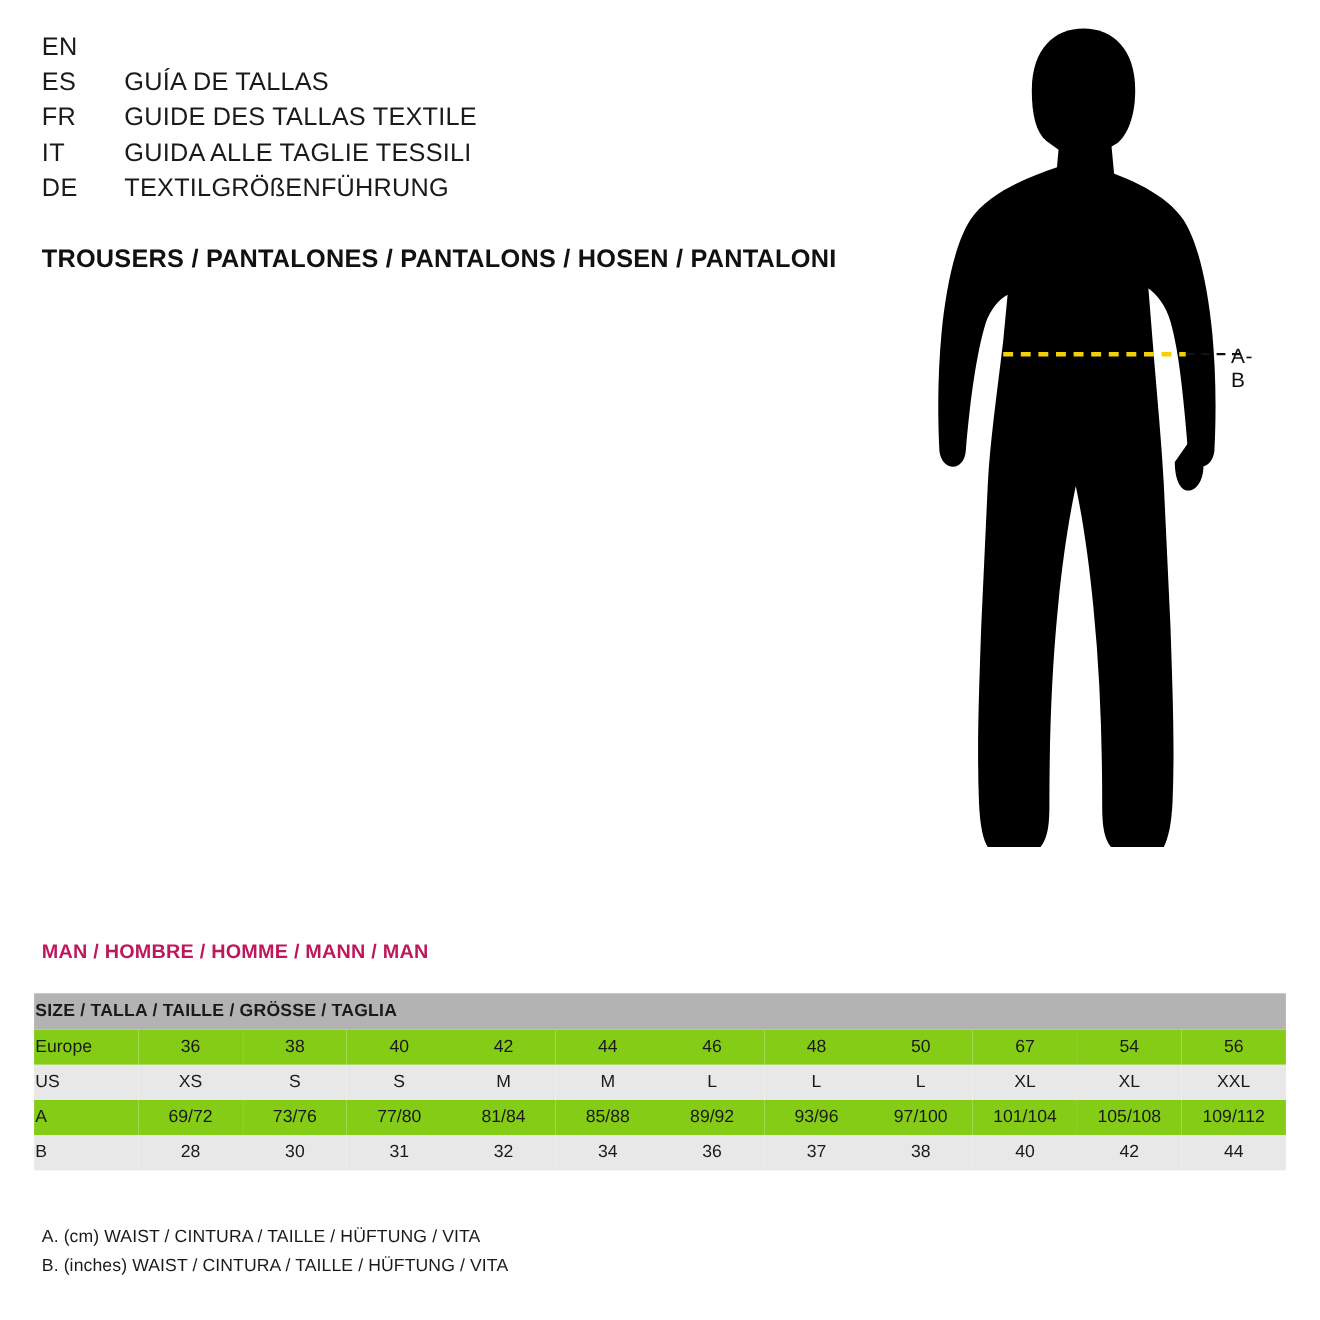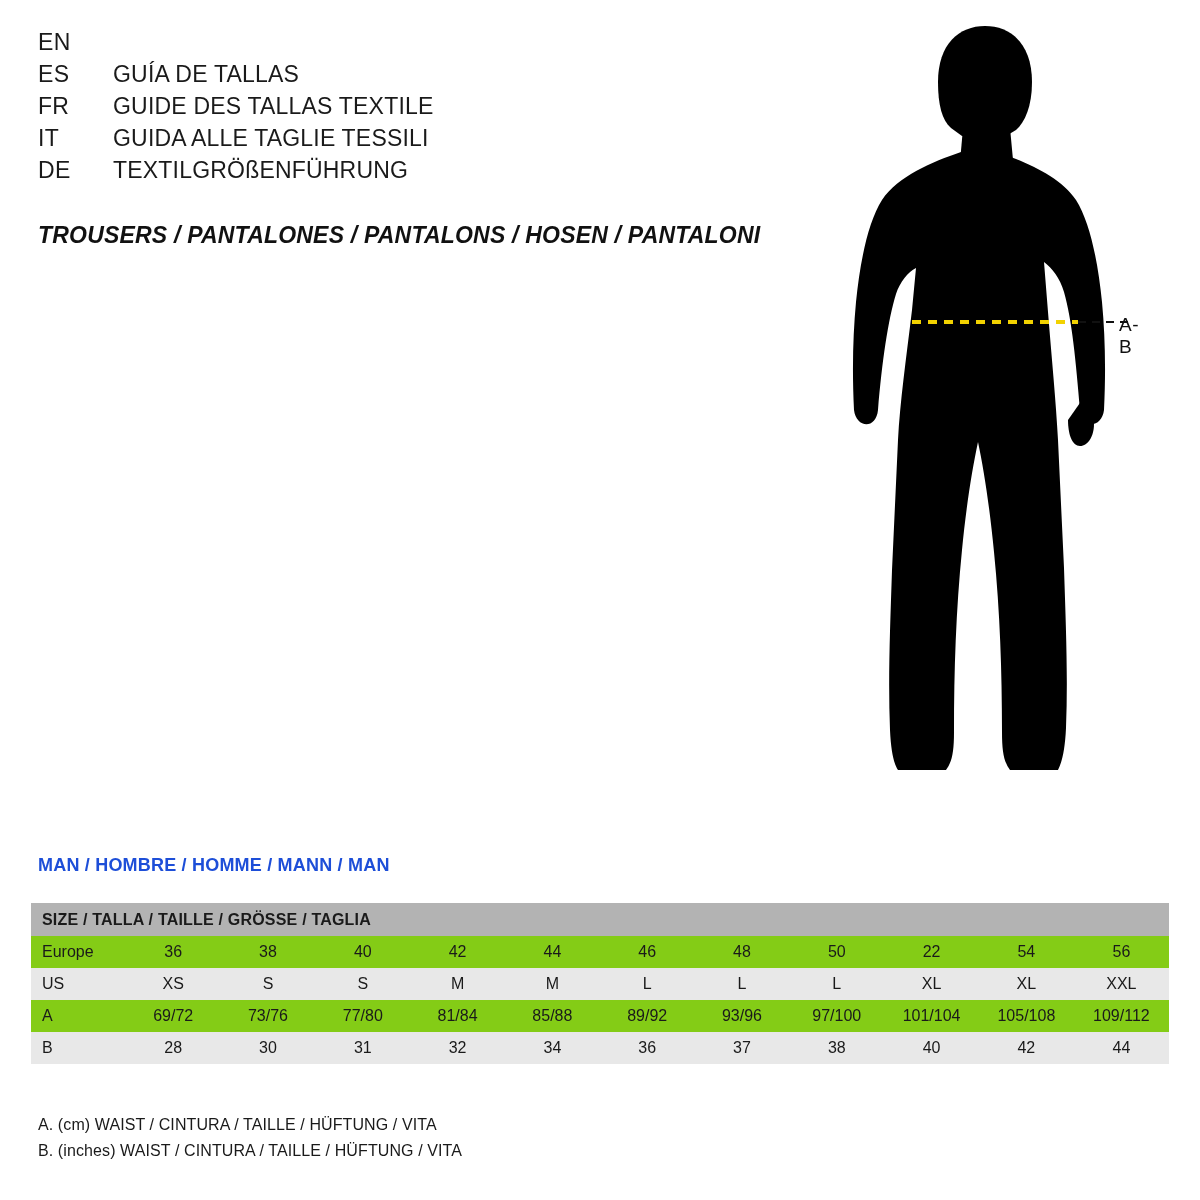--- a/index.html
+++ b/index.html
@@ -48,21 +48,20 @@
   }
 
   .garment-title {
     position: absolute;
     left: 38px;
     top: 222px;
     font-size: 23px;
     font-weight: bold;
     letter-spacing: 0.2px;
     color: #111;
-    font-style: italic;
   }
 
   
   .figure-wrap {
     position: absolute;
     left: 820px;
     top: 10px;
     width: 380px;
     height: 790px;
   }
@@ -78,42 +77,42 @@
   }
 
   
   .section-title {
     position: absolute;
     left: 38px;
     top: 855px;
     font-size: 18px;
     font-weight: bold;
     letter-spacing: 0.2px;
-    color: #1d4ed8;
+    color: #be185d;
   }
 
   .size-table {
     position: absolute;
     left: 31px;
     top: 903px;
     width: 1138px;
     border-collapse: collapse;
     table-layout: fixed;
   }
   .size-table td {
     height: 30px;
     font-size: 16px;
     color: #1a1a1a;
     text-align: center;
     vertical-align: middle;
     border: none;
   }
   .size-table td.rowlabel {
     text-align: left;
-    padding-left: 11px;
+    padding-left: 1px;
     width: 160px;
   }
   .size-table tr.head td {
     background: #b3b3b3;
     font-weight: bold;
     font-size: 16px;
     height: 31px;
     letter-spacing: 0.2px;
   }
   .size-table tr.zebra-light td { background: #84cc16; }
@@ -220,21 +219,21 @@
     <tr class="zebra-light">
       <td class="rowlabel">Europe</td>
       <td>36</td>
       <td>38</td>
       <td>40</td>
       <td>42</td>
       <td>44</td>
       <td>46</td>
       <td>48</td>
       <td>50</td>
-      <td>22</td>
+      <td>67</td>
       <td>54</td>
       <td>56</td>
     </tr>
     <tr class="zebra-dark">
       <td class="rowlabel">US</td>
       <td>XS</td>
       <td>S</td>
       <td>S</td>
       <td>M</td>
       <td>M</td>

